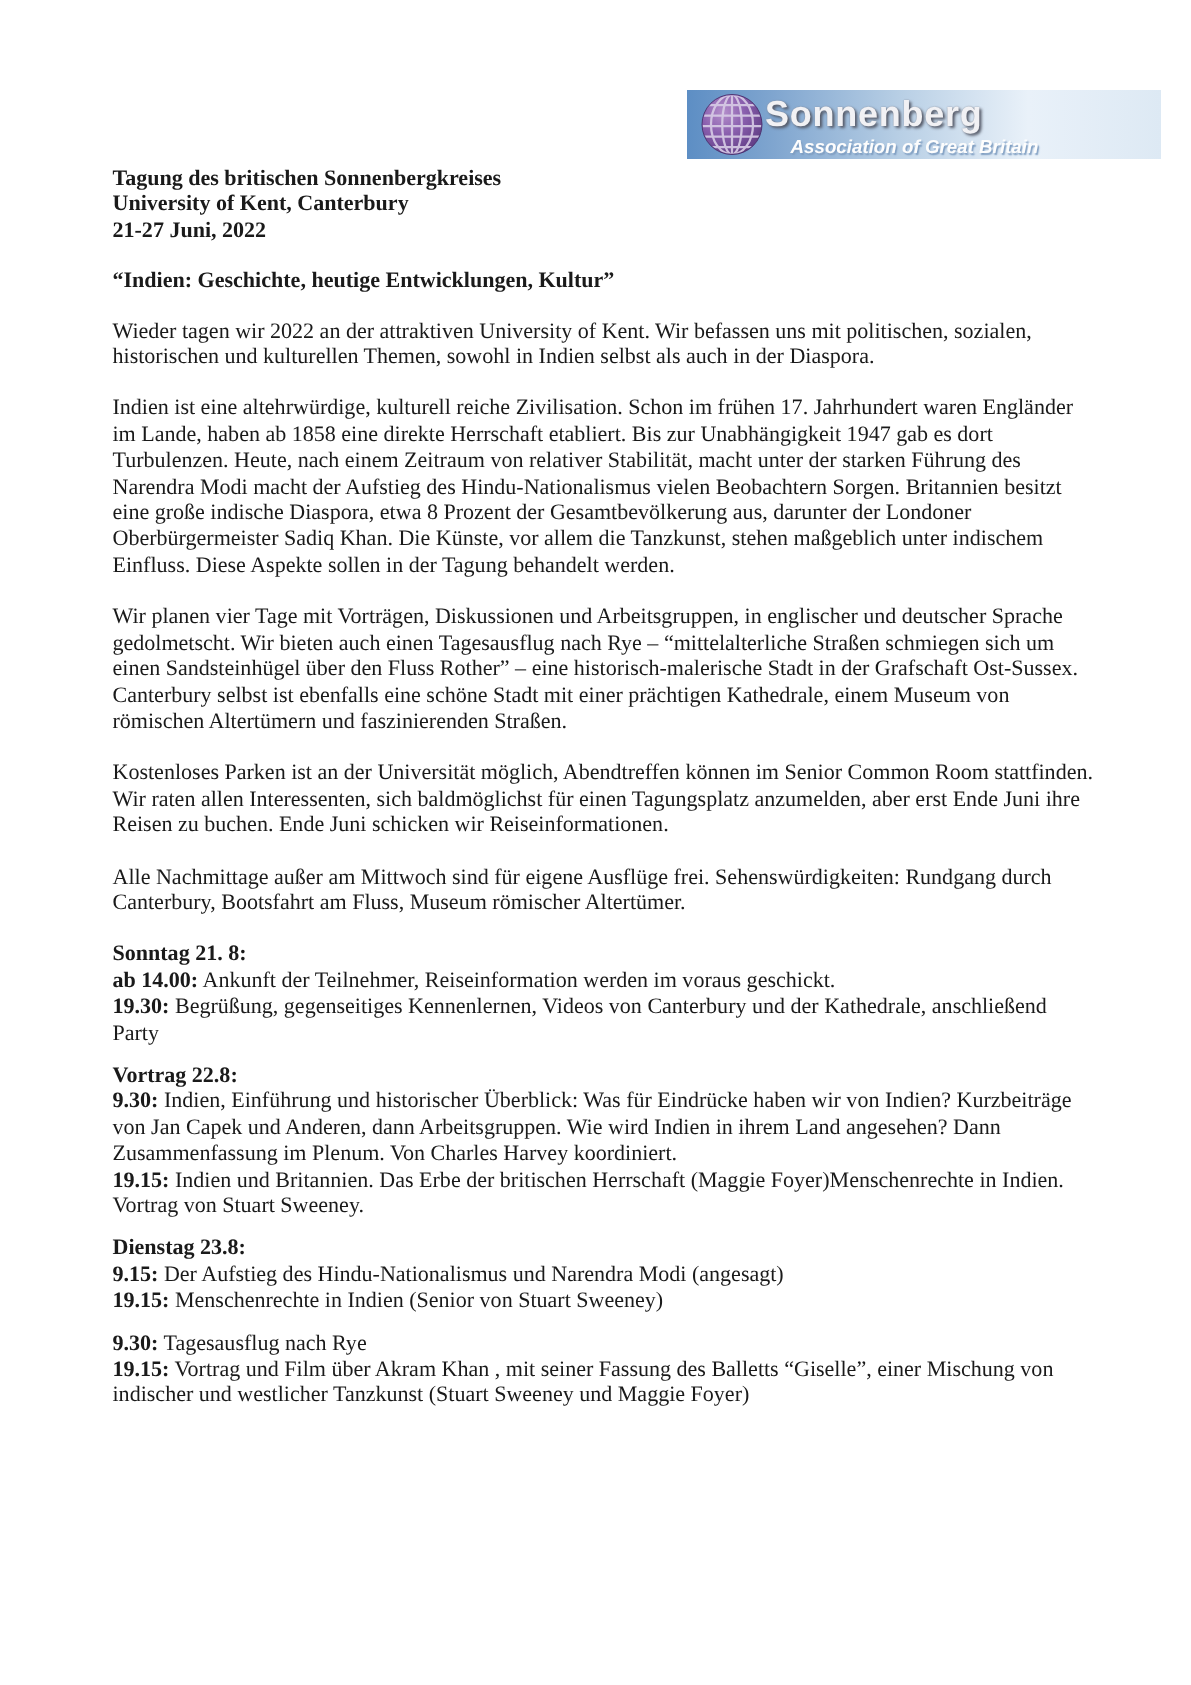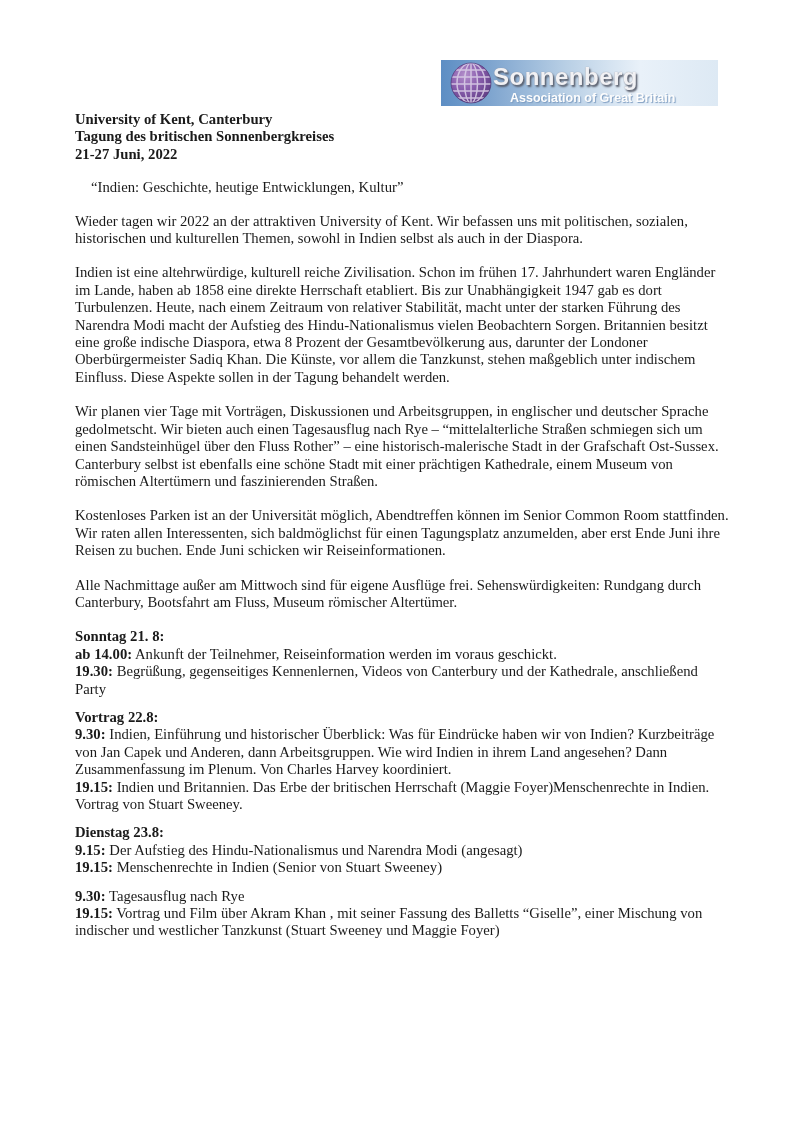--- a/index.html
+++ b/index.html
@@ -10,22 +10,22 @@
     background:#ffffff;
     font-family:"Liberation Serif", serif;
     font-size:14.7px;
     line-height:17.4px;
     color:#1a1a1a;
     overflow:hidden;
   }
   
   .logo-banner{
     position:absolute;
-    left:441px;top:60px;
-    width:277px;height:46px;
+    left:458px;top:60px;
+    width:316px;height:46px;
     background:linear-gradient(90deg,#5d8ec4 0%,#7fa5cf 18%,#b8cfe5 45%,#e9f1f9 72%,#dde9f4 100%);
   }
   .globe{
     position:absolute;left:9px;top:2px;width:42px;height:42px;
   }
   .logo-title{
     position:absolute;left:52px;top:5px;
     font-family:"Liberation Sans", sans-serif;
     font-weight:bold;font-size:24px;line-height:24px;
     color:#f1f1f4;
@@ -33,28 +33,29 @@
     text-shadow:1.5px 1.5px 2px #565b69, 0 0 1px #8a8f9c;
     white-space:nowrap;
   }
   .logo-subtitle{
     position:absolute;left:69px;top:32px;
     font-family:"Liberation Sans", sans-serif;
     font-weight:bold;font-size:12.5px;line-height:12.5px;
     color:#fdfdfd;
     text-shadow:1px 1px 1px #7d9cc0;
     white-space:nowrap;
+    font-style:italic;
   }
   
   .content{
     position:absolute;left:75px;top:111px;width:657px;
   }
   .para{margin:0 2px 17px 0;}
   .doc-header{font-weight:bold;margin:0 0 16px 0;}
-  .topic{font-weight:normal;margin:0 0 16px 16px;}
+  .topic{font-weight:bold;margin:0 0 16px 0;}
   .program-heading{font-weight:bold;margin:0 0 17px 0;}
   .day{margin:0 0 11px 0;}
   .day-title{font-weight:bold;}
   .time{font-weight:bold;}
 </style>
 </head>
 <body>
 
 <div class="page">
 
@@ -84,22 +85,22 @@
         </g>
       </svg>
     </span>
     <span class="logo-title">Sonnenberg</span>
     <span class="logo-subtitle">Association of Great Britain</span>
   </div>
 
   <div class="content">
 
     <div class="doc-header">
+      <div>Tagung des britischen Sonnenbergkreises</div>
       <div>University of Kent, Canterbury</div>
-      <div>Tagung des britischen Sonnenbergkreises</div>
       <div>21-27 Juni, 2022</div>
     </div>
 
     <div class="topic">“Indien: Geschichte, heutige Entwicklungen, Kultur”</div>
 
     <p class="para">Wieder tagen wir 2022 an der attraktiven University of Kent. Wir befassen uns mit politischen, sozialen, historischen und kulturellen Themen, sowohl in Indien selbst als auch in der Diaspora.</p>
     <p class="para">Indien ist eine altehrwürdige, kulturell reiche Zivilisation. Schon im frühen 17. Jahrhundert waren Engländer im Lande, haben ab 1858 eine direkte Herrschaft etabliert. Bis zur Unabhängigkeit 1947 gab es dort Turbulenzen. Heute, nach einem Zeitraum von relativer Stabilität, macht unter der starken Führung des Narendra Modi macht der Aufstieg des Hindu-Nationalismus vielen Beobachtern Sorgen. Britannien besitzt eine große indische Diaspora, etwa 8 Prozent der Gesamtbevölkerung aus, darunter der Londoner Oberbürgermeister Sadiq Khan. Die Künste, vor allem die Tanzkunst, stehen maßgeblich unter indischem Einfluss. Diese Aspekte sollen in der Tagung behandelt werden.</p>
     <p class="para">Wir planen vier Tage mit Vorträgen, Diskussionen und Arbeitsgruppen, in englischer und deutscher Sprache gedolmetscht. Wir bieten auch einen Tagesausflug nach Rye – “mittelalterliche Straßen schmiegen sich um einen Sandsteinhügel über den Fluss Rother” – eine historisch-malerische Stadt in der Grafschaft Ost-Sussex. Canterbury selbst ist ebenfalls eine schöne Stadt mit einer prächtigen Kathedrale, einem Museum von römischen Altertümern und faszinierenden Straßen.</p>
     <p class="para">Kostenloses Parken ist an der Universität möglich, Abendtreffen können im Senior Common Room stattfinden. Wir raten allen Interessenten, sich baldmöglichst für einen Tagungsplatz anzumelden, aber erst Ende Juni ihre Reisen zu buchen. Ende Juni schicken wir Reiseinformationen.</p>
 

